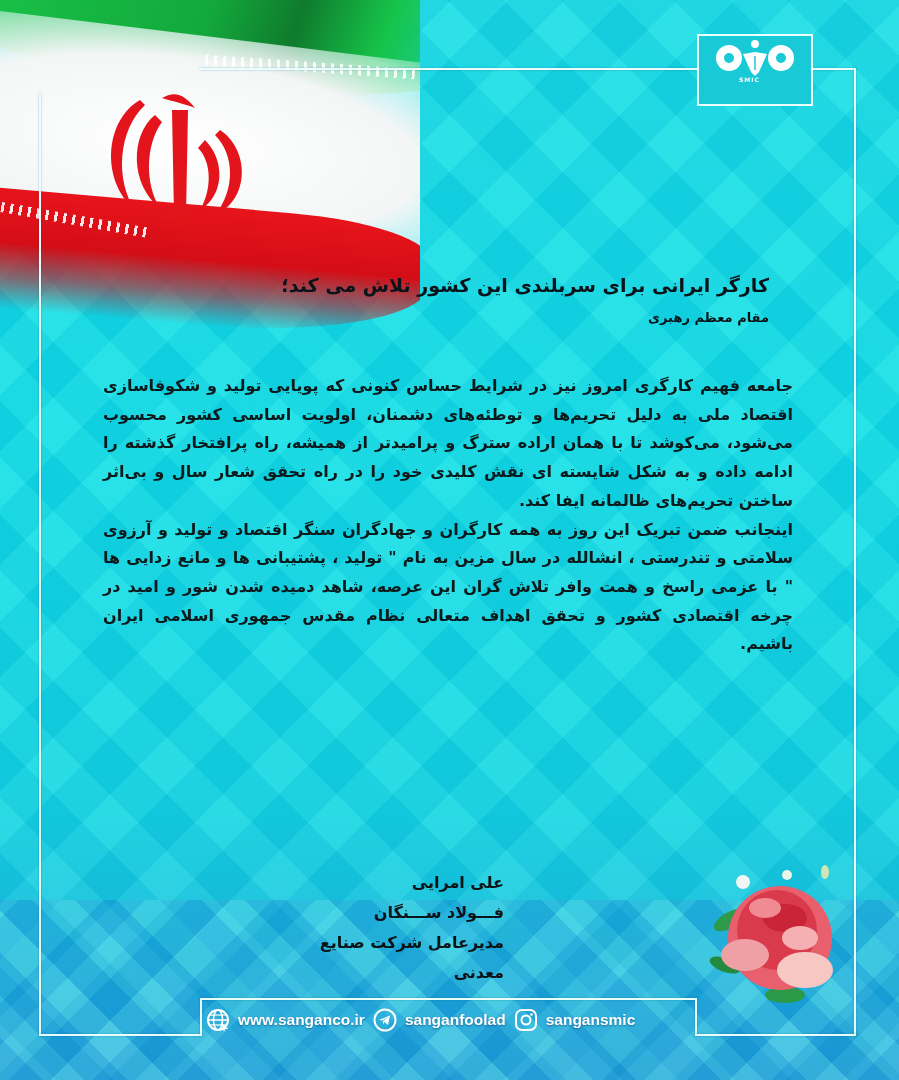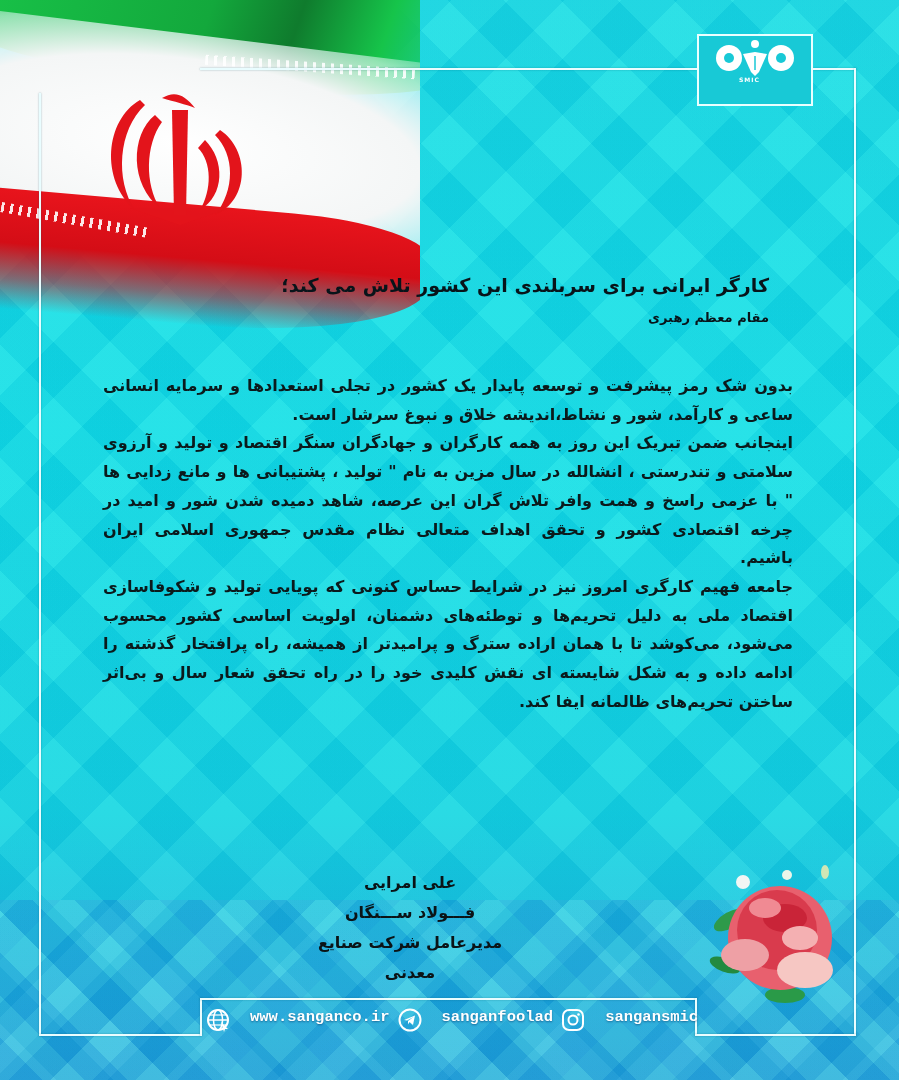--- a/index.html
+++ b/index.html
@@ -65,32 +65,32 @@
     .quote-author { font-size: 13px; }
     
     .body-text {
       position: absolute; left: 103px; top: 372px; width: 690px;
       direction: rtl; text-align: justify; text-align-last: right;
       font-size: 16px; line-height: 28.7px; font-weight: bold; color: #0b1a1c;
       letter-spacing: 0.3px;
     }
     .body-text p { margin: 0; }
     
-    .signature { position: absolute; left: 300px; top: 868px; width: 220px; text-align: center; direction: rtl; color: #0b1316; font-weight: bold; }
+    .signature { position: absolute; left: 284px; top: 868px; width: 220px; text-align: right; direction: rtl; color: #0b1316; font-weight: bold; }
     .signature div { font-size: 16px; line-height: 30px; }
     
     .flower { position: absolute; left: 705px; top: 860px; width: 145px; height: 150px; }
     
     .footer {
       position: absolute; left: 200px; top: 1000px; width: 497px; height: 40px;
       display: flex; align-items: center; gap: 8px; color: #ffffff; font-weight: bold; font-size: 15.5px;
       font-family: "Liberation Sans", sans-serif;
       text-shadow: 0 1px 2px rgba(0,40,90,0.5);
     }
-    .footer .item { display: flex; align-items: flex-start; gap: 20px; font-family: Liberation Mono, monospace; }
+    .footer .item { display: flex; align-items: center; gap: 8px; }
     .footer svg { display: block; }
   </style>
 </head>
 <body>
 
 <div class="bg"></div>
 <div class="bg-bottom"></div>
 
 <div class="flag">
   <div class="flag-green"></div>
@@ -135,23 +135,22 @@
 </div>
 
 <div class="quote">
   <div class="quote-line1">کارگر ایرانی برای سربلندی این کشور تلاش می کند؛</div>
   <div class="quote-line2">
     <span class="quote-author">مقام معظم رهبری</span>
   </div>
 </div>
 
 <div class="body-text">
-  <p>بدون شک رمز پیشرفت و توسعه پایدار یک کشور در تجلی استعدادها و سرمایه انسانی ساعی و کارآمد، شور و نشاط،اندیشه خلاق و نبوغ سرشار است.</p>
+  <p>جامعه فهیم کارگری امروز نیز در شرایط حساس کنونی که پویایی تولید و شکوفاسازی اقتصاد ملی به دلیل تحریم‌ها و توطئه‌های دشمنان، اولویت اساسی کشور محسوب می‌شود، می‌کوشد تا با همان اراده سترگ و پرامیدتر از همیشه، راه پرافتخار گذشته را ادامه داده و به شکل شایسته ای نقش کلیدی خود را در راه تحقق شعار سال و بی‌اثر ساختن تحریم‌های ظالمانه ایفا کند.</p>
   <p>اینجانب ضمن تبریک  این روز به همه کارگران و جهادگران سنگر اقتصاد و تولید و آرزوی سلامتی و تندرستی ، انشالله در سال مزین به نام " تولید ، پشتیبانی ها و مانع زدایی ها " با عزمی راسخ و همت وافر تلاش گران این عرصه، شاهد دمیده شدن شور و امید در چرخه اقتصادی کشور و تحقق اهداف متعالی نظام مقدس جمهوری اسلامی ایران باشیم.</p>
-  <p>جامعه فهیم کارگری امروز نیز در شرایط حساس کنونی که پویایی تولید و شکوفاسازی اقتصاد ملی به دلیل تحریم‌ها و توطئه‌های دشمنان، اولویت اساسی کشور محسوب می‌شود، می‌کوشد تا با همان اراده سترگ و پرامیدتر از همیشه، راه پرافتخار گذشته را ادامه داده و به شکل شایسته ای نقش کلیدی خود را در راه تحقق شعار سال و بی‌اثر ساختن تحریم‌های ظالمانه ایفا کند.</p>
 </div>
 
 <div class="signature">
   <div>علی امرایی</div>
   <div>فـــولاد ســـنگان</div>
   <div>مدیرعامل شرکت صنایع معدنی</div>
 </div>
 
 <svg class="flower" viewBox="0 0 145 150">
   <g>

